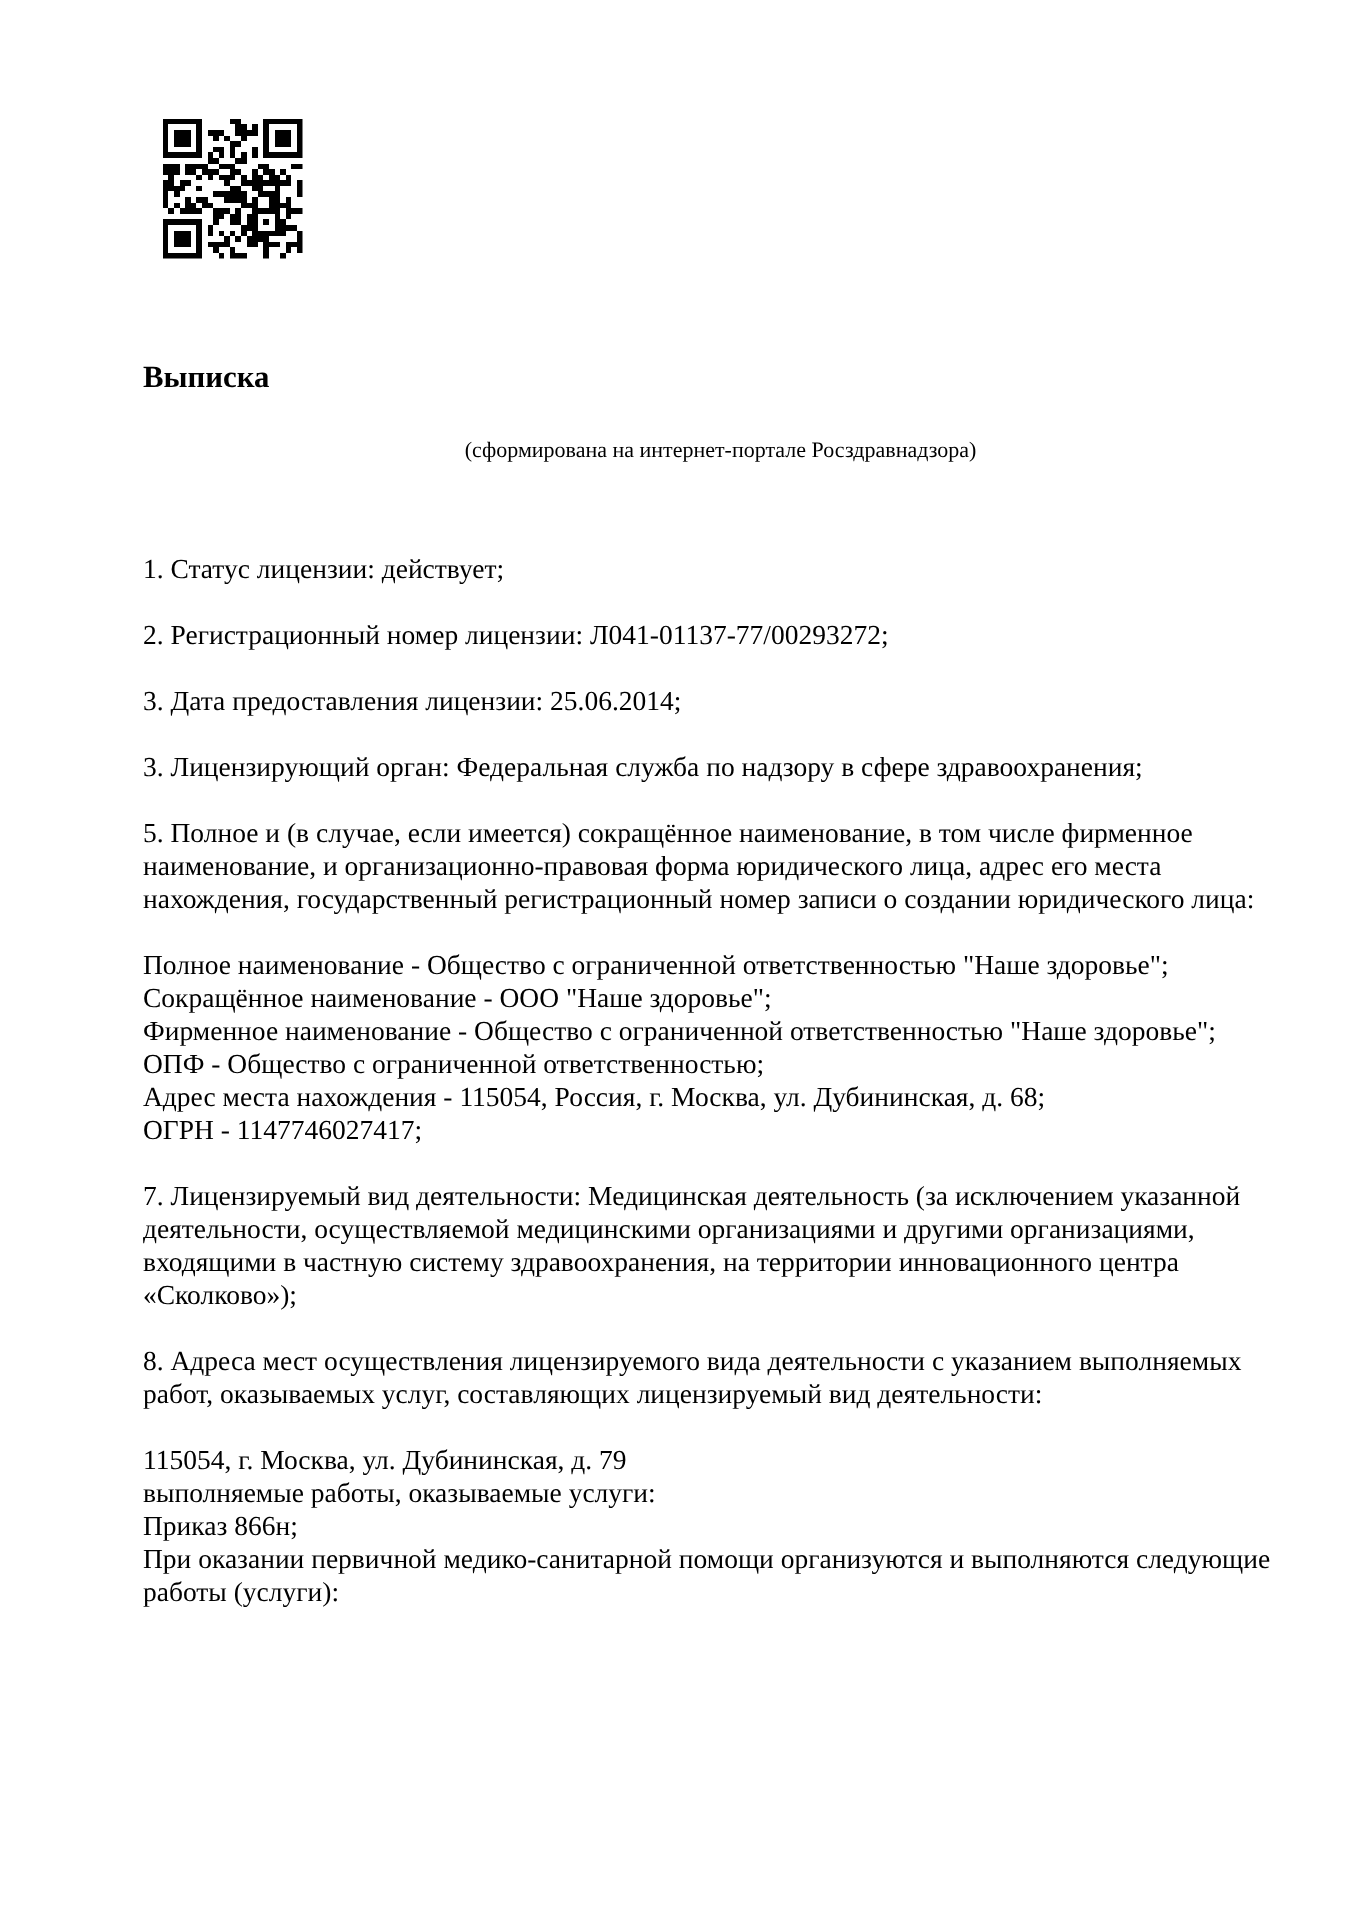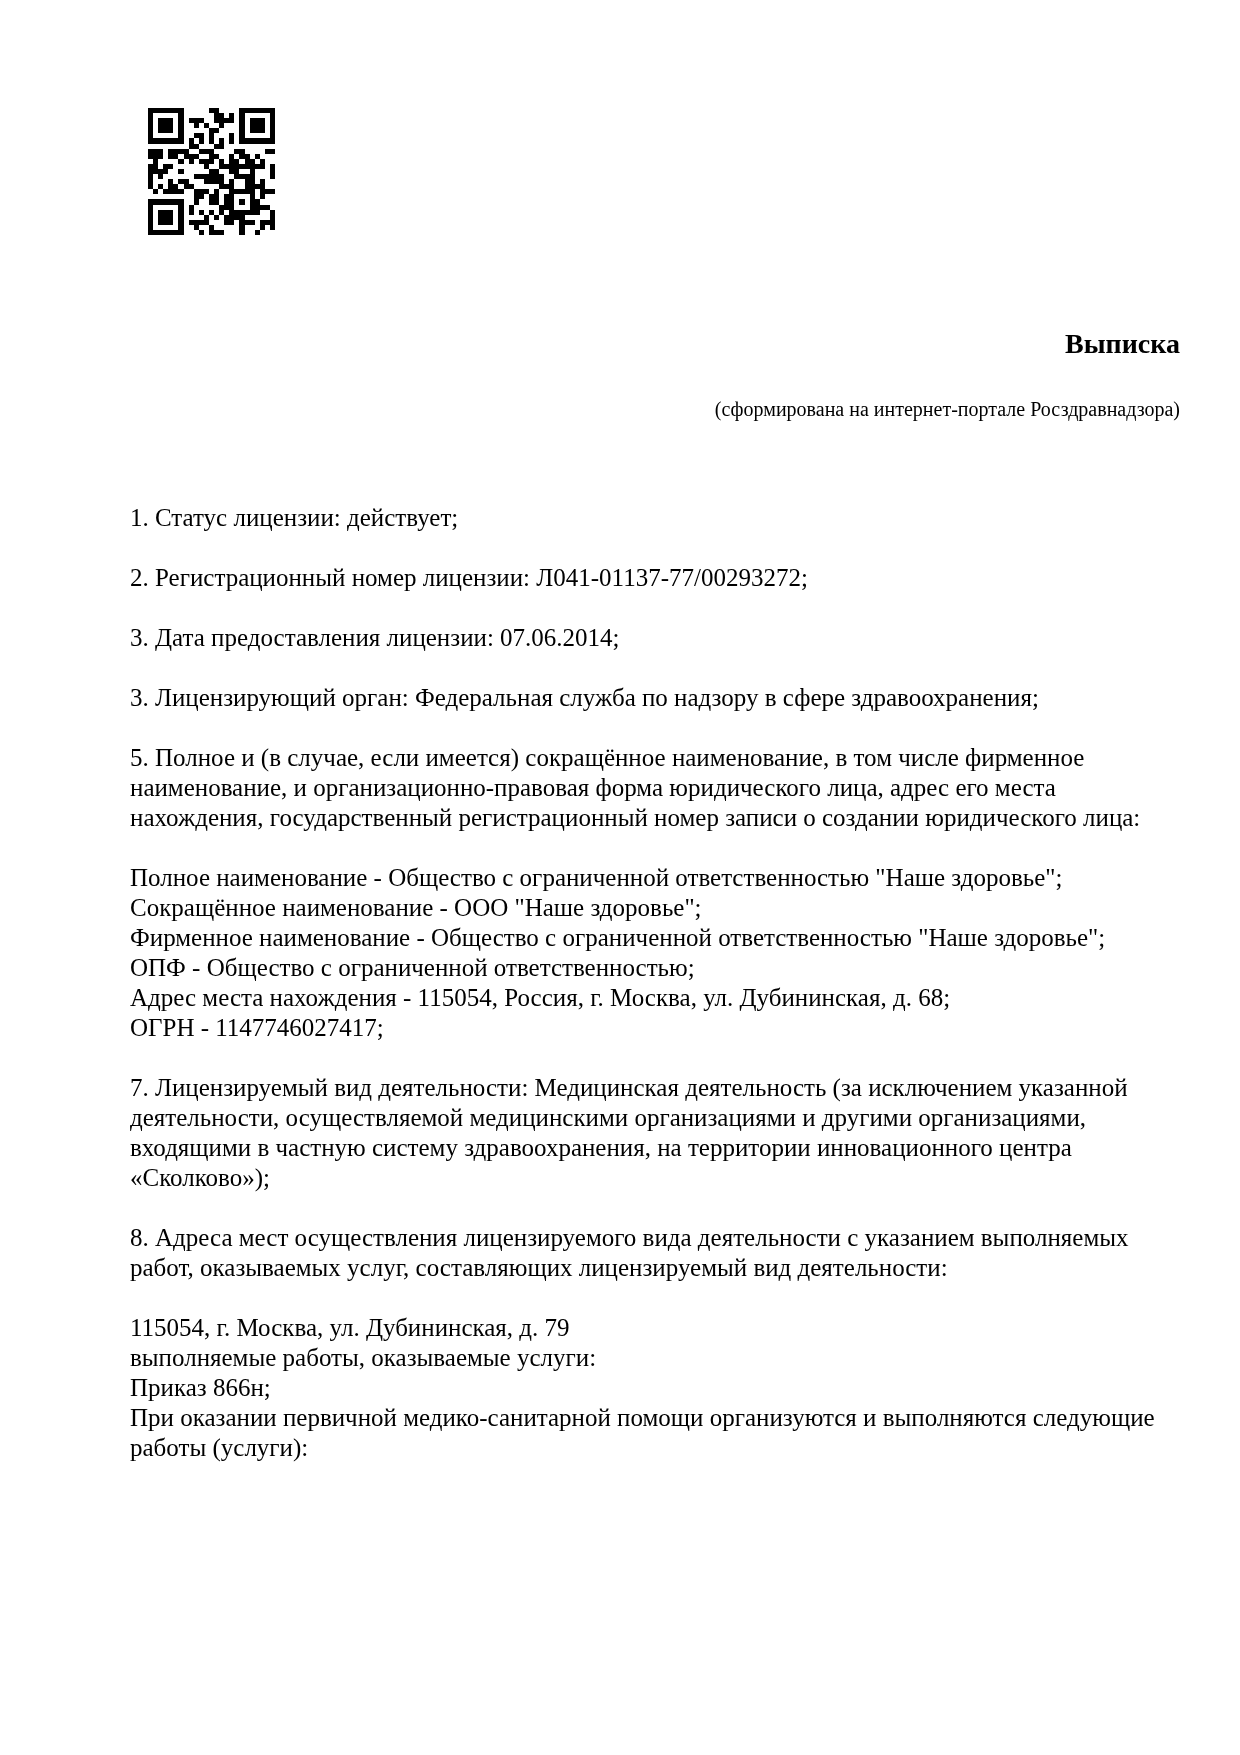--- a/index.html
+++ b/index.html
@@ -29,28 +29,28 @@
   }
   .content {
     position: absolute;
     left: 130px;
     top: 0;
     width: 1050px;
     padding-top: 327px;
   }
   .title {
     margin: 0;
-    text-align: right;
+    text-align: left;
     font-weight: 700;
     font-size: 28px;
     line-height: 34px;
   }
   .subtitle {
     margin: 37px 0 0 0;
-    text-align: right;
+    text-align: center;
     font-size: 20px;
     line-height: 22px;
   }
   .body-text {
     padding-top: 66px;
     font-size: 25px;
     line-height: 30px;
   }
   .body-text p {
     margin: 17px 0 30px 0;
@@ -65,21 +65,21 @@
       <path d="M0 0h1v1h-1zM1 0h1v1h-1zM2 0h1v1h-1zM3 0h1v1h-1zM4 0h1v1h-1zM5 0h1v1h-1zM6 0h1v1h-1zM12 0h1v1h-1zM13 0h1v1h-1zM18 0h1v1h-1zM19 0h1v1h-1zM20 0h1v1h-1zM21 0h1v1h-1zM22 0h1v1h-1zM23 0h1v1h-1zM24 0h1v1h-1zM0 1h1v1h-1zM6 1h1v1h-1zM13 1h1v1h-1zM14 1h1v1h-1zM16 1h1v1h-1zM18 1h1v1h-1zM24 1h1v1h-1zM0 2h1v1h-1zM2 2h1v1h-1zM3 2h1v1h-1zM4 2h1v1h-1zM6 2h1v1h-1zM8 2h1v1h-1zM9 2h1v1h-1zM10 2h1v1h-1zM13 2h1v1h-1zM14 2h1v1h-1zM15 2h1v1h-1zM16 2h1v1h-1zM18 2h1v1h-1zM20 2h1v1h-1zM21 2h1v1h-1zM22 2h1v1h-1zM24 2h1v1h-1zM0 3h1v1h-1zM2 3h1v1h-1zM3 3h1v1h-1zM4 3h1v1h-1zM6 3h1v1h-1zM9 3h1v1h-1zM11 3h1v1h-1zM14 3h1v1h-1zM18 3h1v1h-1zM20 3h1v1h-1zM21 3h1v1h-1zM22 3h1v1h-1zM24 3h1v1h-1zM0 4h1v1h-1zM2 4h1v1h-1zM3 4h1v1h-1zM4 4h1v1h-1zM6 4h1v1h-1zM12 4h1v1h-1zM13 4h1v1h-1zM18 4h1v1h-1zM20 4h1v1h-1zM21 4h1v1h-1zM22 4h1v1h-1zM24 4h1v1h-1zM0 5h1v1h-1zM6 5h1v1h-1zM9 5h1v1h-1zM10 5h1v1h-1zM12 5h1v1h-1zM16 5h1v1h-1zM18 5h1v1h-1zM24 5h1v1h-1zM0 6h1v1h-1zM1 6h1v1h-1zM2 6h1v1h-1zM3 6h1v1h-1zM4 6h1v1h-1zM5 6h1v1h-1zM6 6h1v1h-1zM8 6h1v1h-1zM10 6h1v1h-1zM12 6h1v1h-1zM14 6h1v1h-1zM16 6h1v1h-1zM18 6h1v1h-1zM19 6h1v1h-1zM20 6h1v1h-1zM21 6h1v1h-1zM22 6h1v1h-1zM23 6h1v1h-1zM24 6h1v1h-1zM8 7h1v1h-1zM9 7h1v1h-1zM13 7h1v1h-1zM14 7h1v1h-1zM0 8h1v1h-1zM1 8h1v1h-1zM2 8h1v1h-1zM4 8h1v1h-1zM5 8h1v1h-1zM6 8h1v1h-1zM7 8h1v1h-1zM10 8h1v1h-1zM11 8h1v1h-1zM12 8h1v1h-1zM17 8h1v1h-1zM18 8h1v1h-1zM23 8h1v1h-1zM24 8h1v1h-1zM0 9h1v1h-1zM1 9h1v1h-1zM2 9h1v1h-1zM4 9h1v1h-1zM5 9h1v1h-1zM7 9h1v1h-1zM8 9h1v1h-1zM9 9h1v1h-1zM12 9h1v1h-1zM13 9h1v1h-1zM16 9h1v1h-1zM18 9h1v1h-1zM19 9h1v1h-1zM21 9h1v1h-1zM1 10h1v1h-1zM6 10h1v1h-1zM8 10h1v1h-1zM10 10h1v1h-1zM11 10h1v1h-1zM12 10h1v1h-1zM14 10h1v1h-1zM16 10h1v1h-1zM17 10h1v1h-1zM19 10h1v1h-1zM20 10h1v1h-1zM22 10h1v1h-1zM0 11h1v1h-1zM1 11h1v1h-1zM3 11h1v1h-1zM4 11h1v1h-1zM11 11h1v1h-1zM14 11h1v1h-1zM15 11h1v1h-1zM16 11h1v1h-1zM17 11h1v1h-1zM18 11h1v1h-1zM19 11h1v1h-1zM20 11h1v1h-1zM21 11h1v1h-1zM22 11h1v1h-1zM24 11h1v1h-1zM0 12h1v1h-1zM1 12h1v1h-1zM2 12h1v1h-1zM3 12h1v1h-1zM6 12h1v1h-1zM12 12h1v1h-1zM13 12h1v1h-1zM16 12h1v1h-1zM17 12h1v1h-1zM20 12h1v1h-1zM24 12h1v1h-1zM0 13h1v1h-1zM2 13h1v1h-1zM9 13h1v1h-1zM10 13h1v1h-1zM11 13h1v1h-1zM12 13h1v1h-1zM13 13h1v1h-1zM14 13h1v1h-1zM17 13h1v1h-1zM18 13h1v1h-1zM19 13h1v1h-1zM20 13h1v1h-1zM24 13h1v1h-1zM0 14h1v1h-1zM4 14h1v1h-1zM6 14h1v1h-1zM7 14h1v1h-1zM11 14h1v1h-1zM12 14h1v1h-1zM13 14h1v1h-1zM14 14h1v1h-1zM16 14h1v1h-1zM19 14h1v1h-1zM20 14h1v1h-1zM22 14h1v1h-1zM0 15h1v1h-1zM2 15h1v1h-1zM4 15h1v1h-1zM5 15h1v1h-1zM7 15h1v1h-1zM8 15h1v1h-1zM14 15h1v1h-1zM15 15h1v1h-1zM16 15h1v1h-1zM19 15h1v1h-1zM20 15h1v1h-1zM21 15h1v1h-1zM22 15h1v1h-1zM1 16h1v1h-1zM3 16h1v1h-1zM4 16h1v1h-1zM5 16h1v1h-1zM6 16h1v1h-1zM9 16h1v1h-1zM10 16h1v1h-1zM11 16h1v1h-1zM13 16h1v1h-1zM16 16h1v1h-1zM17 16h1v1h-1zM18 16h1v1h-1zM19 16h1v1h-1zM20 16h1v1h-1zM22 16h1v1h-1zM23 16h1v1h-1zM24 16h1v1h-1zM9 17h1v1h-1zM10 17h1v1h-1zM12 17h1v1h-1zM13 17h1v1h-1zM15 17h1v1h-1zM16 17h1v1h-1zM20 17h1v1h-1zM22 17h1v1h-1zM0 18h1v1h-1zM1 18h1v1h-1zM2 18h1v1h-1zM3 18h1v1h-1zM4 18h1v1h-1zM5 18h1v1h-1zM6 18h1v1h-1zM9 18h1v1h-1zM12 18h1v1h-1zM13 18h1v1h-1zM15 18h1v1h-1zM16 18h1v1h-1zM18 18h1v1h-1zM20 18h1v1h-1zM21 18h1v1h-1zM0 19h1v1h-1zM6 19h1v1h-1zM8 19h1v1h-1zM14 19h1v1h-1zM15 19h1v1h-1zM16 19h1v1h-1zM20 19h1v1h-1zM21 19h1v1h-1zM22 19h1v1h-1zM23 19h1v1h-1zM0 20h1v1h-1zM2 20h1v1h-1zM3 20h1v1h-1zM4 20h1v1h-1zM6 20h1v1h-1zM8 20h1v1h-1zM10 20h1v1h-1zM12 20h1v1h-1zM14 20h1v1h-1zM16 20h1v1h-1zM17 20h1v1h-1zM18 20h1v1h-1zM19 20h1v1h-1zM20 20h1v1h-1zM21 20h1v1h-1zM24 20h1v1h-1zM0 21h1v1h-1zM2 21h1v1h-1zM3 21h1v1h-1zM4 21h1v1h-1zM6 21h1v1h-1zM11 21h1v1h-1zM13 21h1v1h-1zM15 21h1v1h-1zM16 21h1v1h-1zM17 21h1v1h-1zM18 21h1v1h-1zM24 21h1v1h-1zM0 22h1v1h-1zM2 22h1v1h-1zM3 22h1v1h-1zM4 22h1v1h-1zM6 22h1v1h-1zM8 22h1v1h-1zM9 22h1v1h-1zM10 22h1v1h-1zM11 22h1v1h-1zM15 22h1v1h-1zM16 22h1v1h-1zM18 22h1v1h-1zM19 22h1v1h-1zM20 22h1v1h-1zM22 22h1v1h-1zM23 22h1v1h-1zM24 22h1v1h-1zM0 23h1v1h-1zM6 23h1v1h-1zM9 23h1v1h-1zM12 23h1v1h-1zM18 23h1v1h-1zM22 23h1v1h-1zM24 23h1v1h-1zM0 24h1v1h-1zM1 24h1v1h-1zM2 24h1v1h-1zM3 24h1v1h-1zM4 24h1v1h-1zM5 24h1v1h-1zM6 24h1v1h-1zM10 24h1v1h-1zM12 24h1v1h-1zM13 24h1v1h-1zM14 24h1v1h-1zM18 24h1v1h-1zM21 24h1v1h-1z" fill="#000000"></path>
     </svg>
 </div>
 
 <div class="content">
   <h1 class="title"><span>Выписка</span><br></h1>
   <div class="subtitle">(сформирована на интернет-портале Росздравнадзора)</div>
   <div class="body-text">
     <p>1. Статус лицензии: действует;</p>
     <p>2. Регистрационный номер лицензии: Л041-01137-77/00293272;</p>
-    <p>3. Дата предоставления лицензии: 07.06.2014;</p>
+    <p>3. Дата предоставления лицензии: 25.06.2014;</p>
     <p>3. Лицензирующий орган: Федеральная служба по надзору в сфере здравоохранения;</p>
     <p>5. Полное и (в случае, если имеется) сокращённое наименование, в том числе фирменное
 наименование, и организационно-правовая форма юридического лица, адрес его места
 нахождения, государственный регистрационный номер записи о создании юридического лица:</p>
     <p>Полное наименование - Общество с ограниченной ответственностью "Наше здоровье";
 Сокращённое наименование - ООО "Наше здоровье";
 Фирменное наименование - Общество с ограниченной ответственностью "Наше здоровье";
 ОПФ - Общество с ограниченной ответственностью;
 Адрес места нахождения - 115054, Россия, г. Москва, ул. Дубининская, д. 68;
 ОГРН - 1147746027417;</p>

